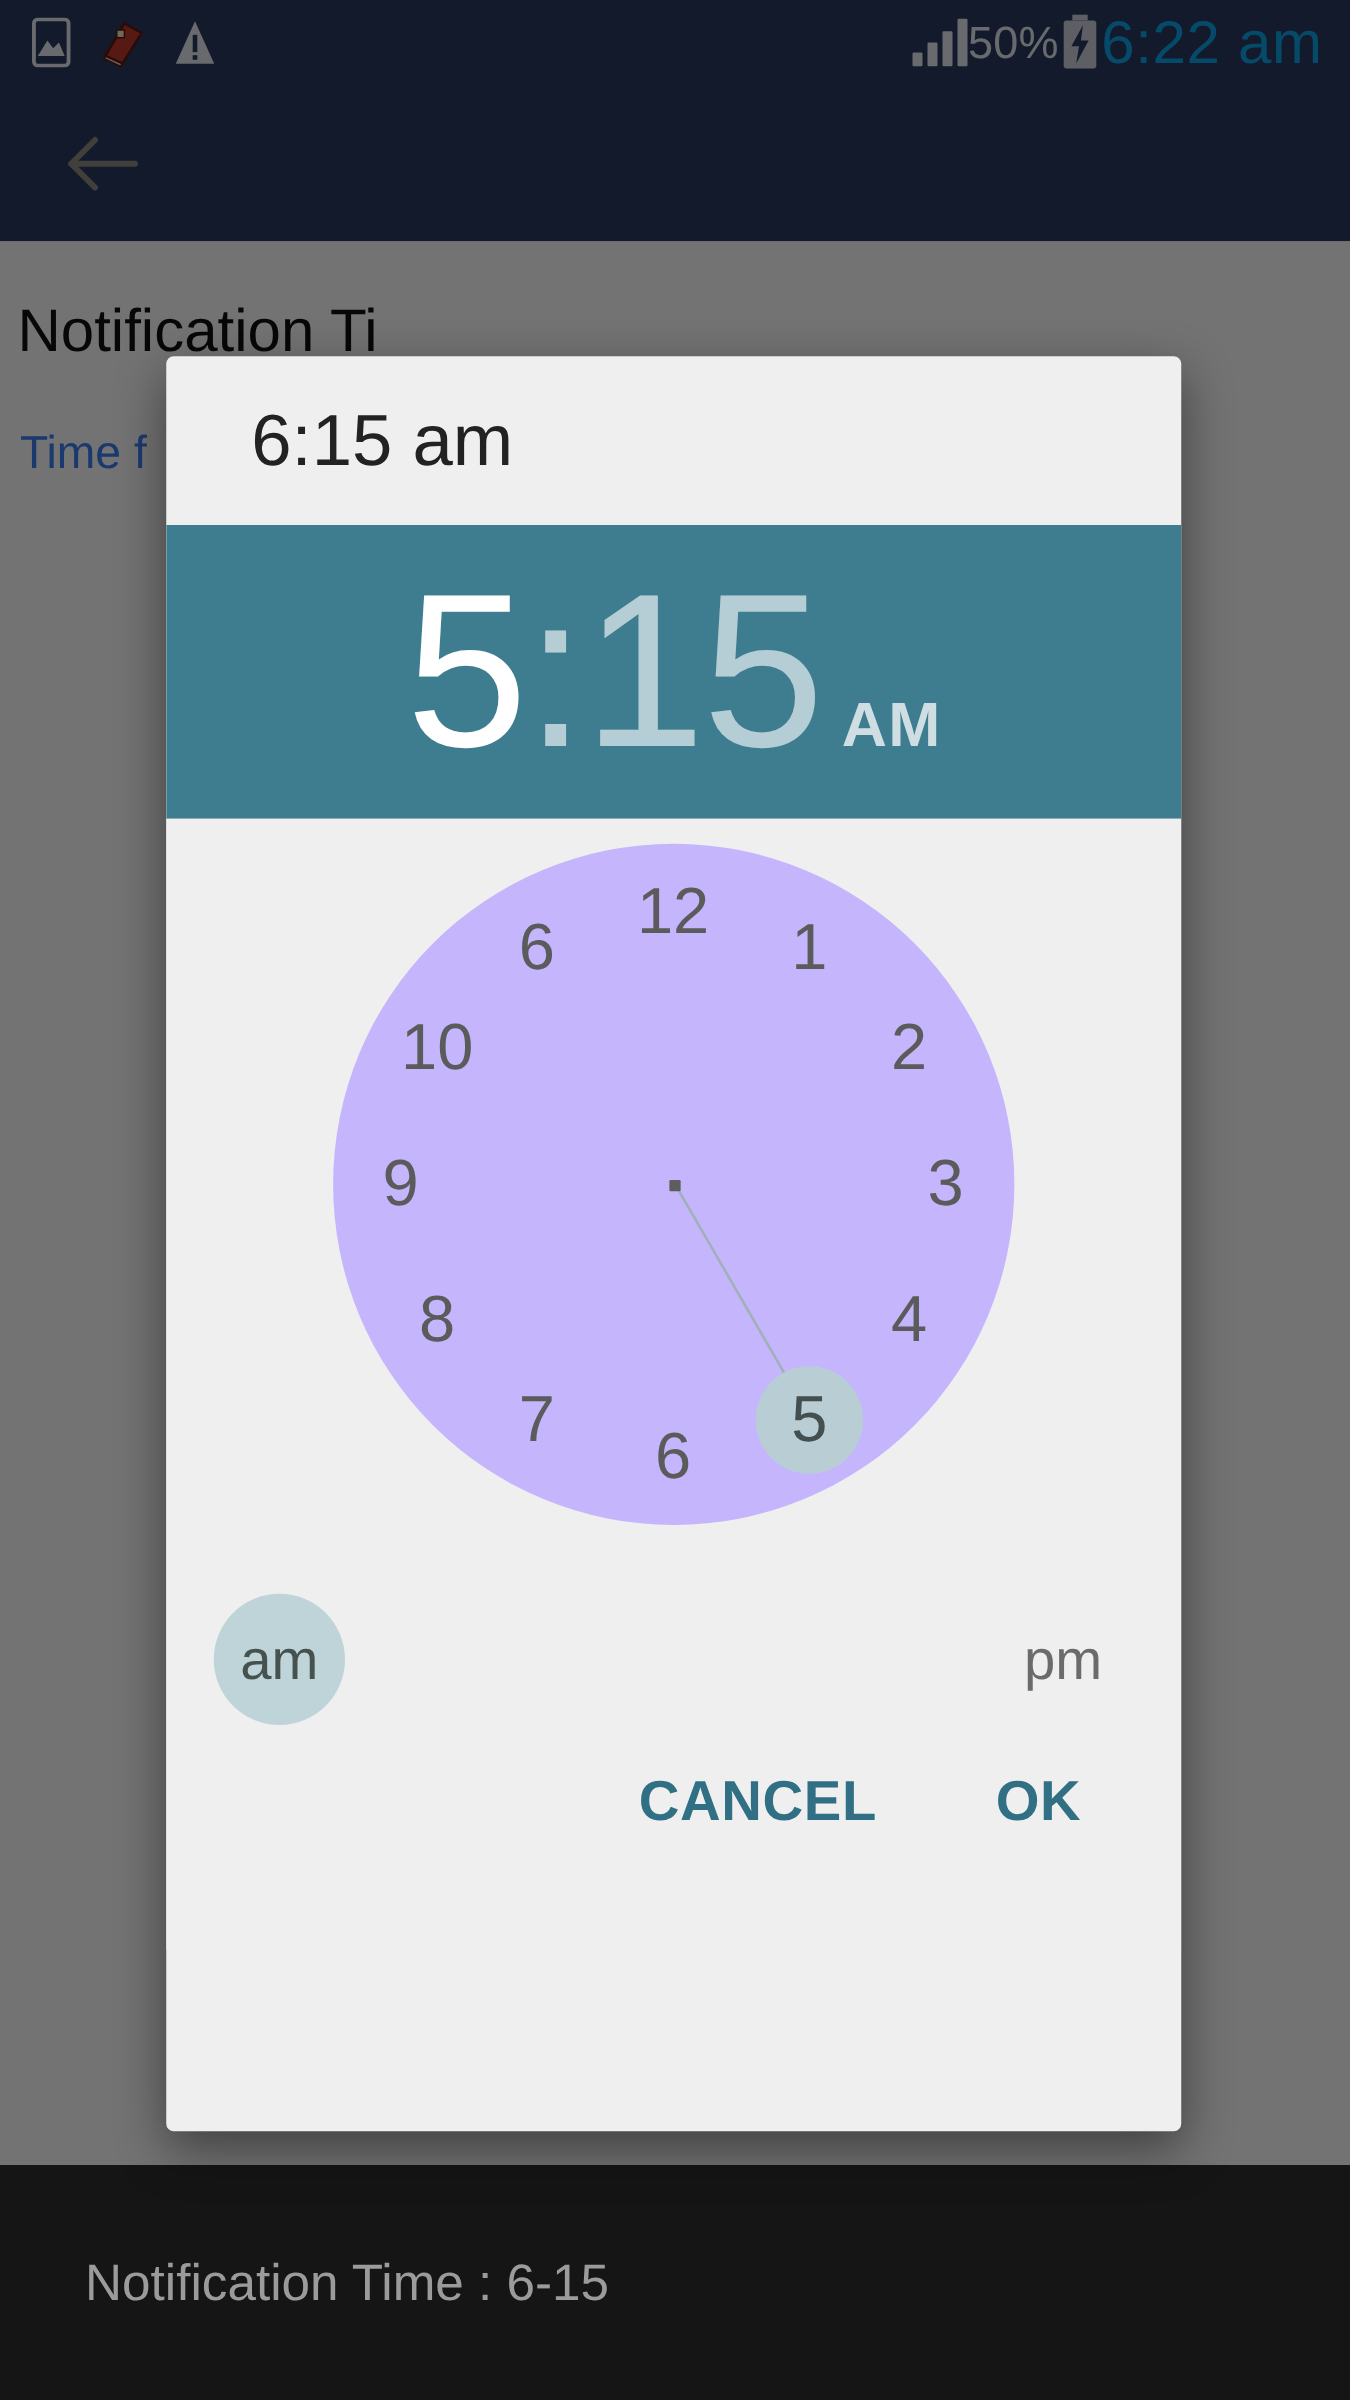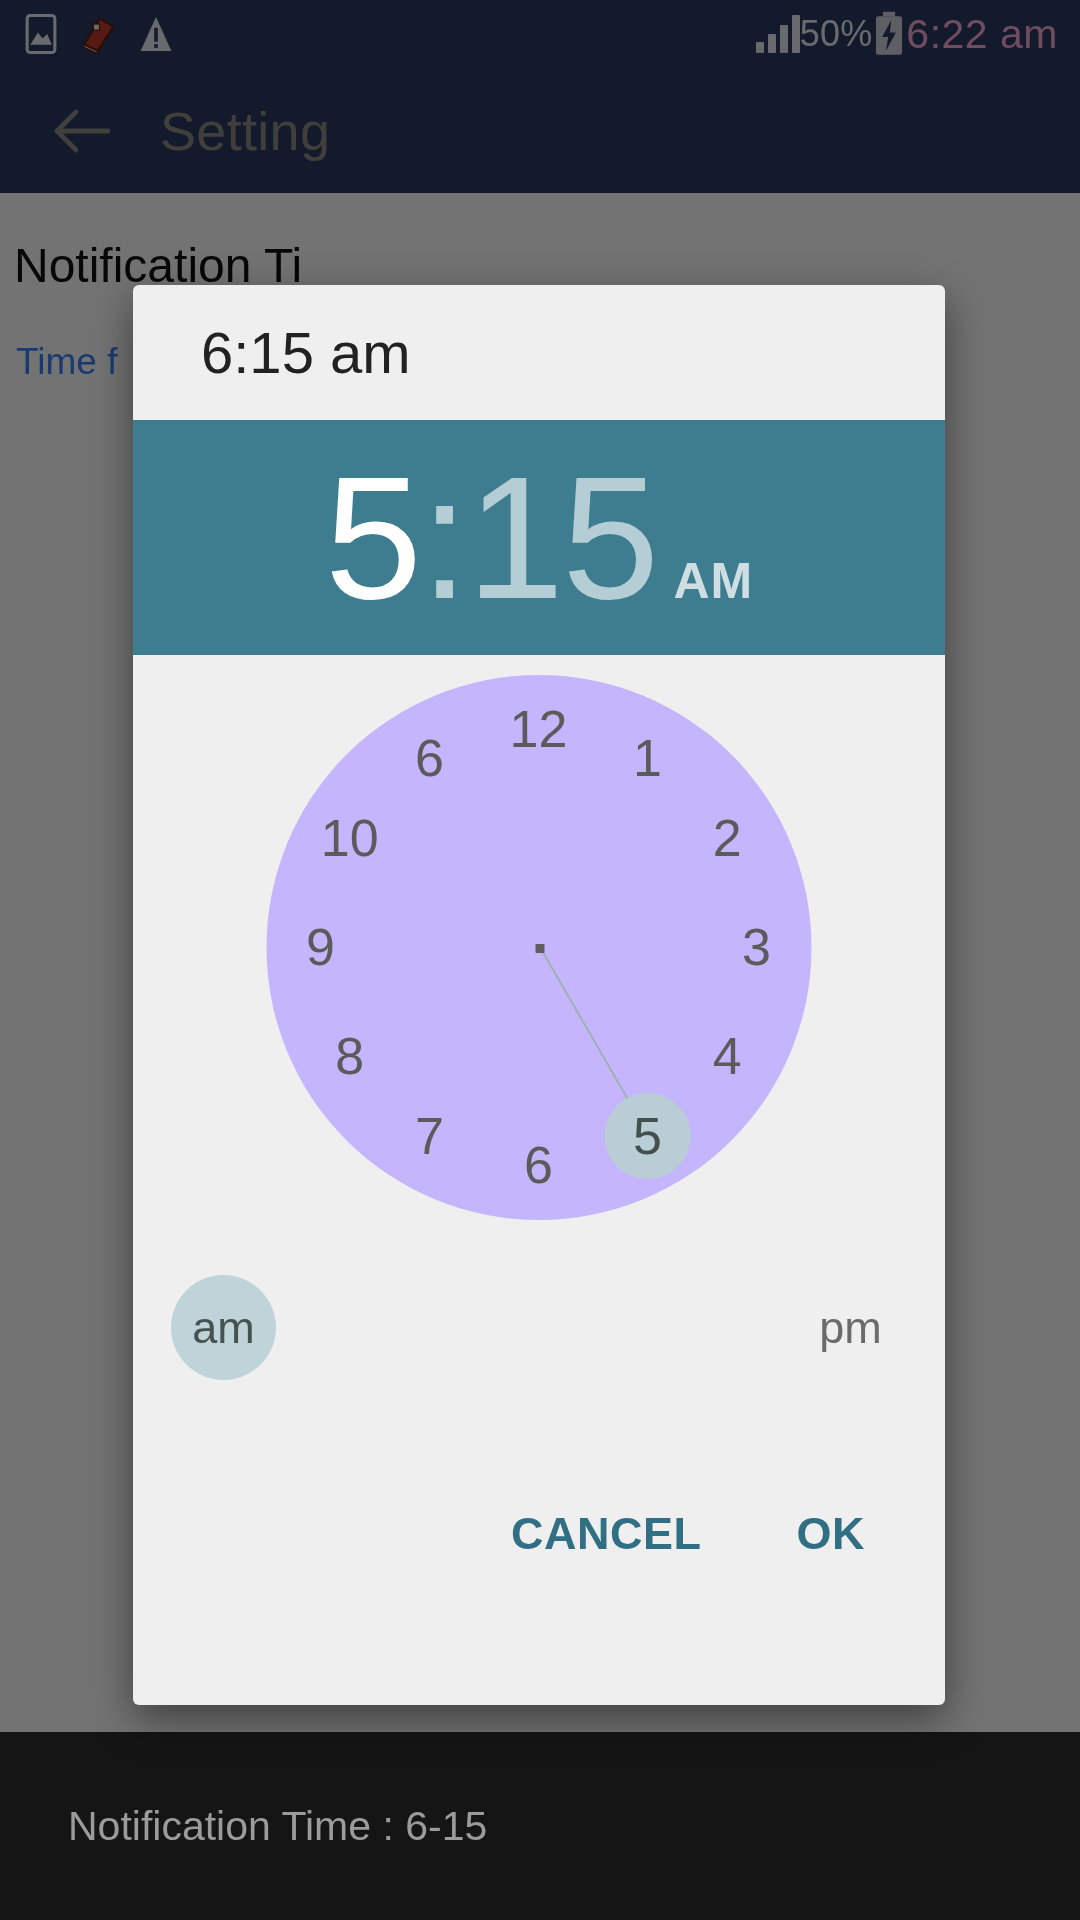--- a/index.html
+++ b/index.html
@@ -15,21 +15,21 @@
   #activity { position:absolute; inset:0; background:#ffffff; }
 
   .statusbar {
     position:absolute; left:0; top:0; width:1080px; height:68px;
     background:#2b3a63; display:flex; align-items:center;
     padding:0 22px;
   }
   .sb-left { display:flex; align-items:center; gap:18px; }
   .sb-right { margin-left:auto; display:flex; align-items:center; }
   .sb-text { color:#e9eaf2; font-size:36px; letter-spacing:0.2px; }
-  .sb-time { color:#f9a8d4; font-size:41px; letter-spacing:0.5px; }
+  .sb-time { color:#0ea5e9; font-size:48px; letter-spacing:0.5px; }
 
   .appbar {
     position:absolute; left:0; top:68px; width:1080px; height:125px;
     background:#2b3a63; display:flex; align-items:center; padding-left:52px;
   }
   .appbar-title { color:#8e8c84; font-size:54px; margin-left:48px; letter-spacing:0.3px; }
 
   .content { position:absolute; left:0; top:193px; width:1080px; bottom:0; background:#ffffff; }
   .pref-title { position:absolute; left:14px; top:45px; font-size:48px; color:#111111; white-space:nowrap; }
   .pref-sub   { position:absolute; left:16px; top:148px; font-size:37px; color:#3b82f6; white-space:nowrap; }
@@ -99,21 +99,21 @@
     position:absolute; width:105px; height:105px; border-radius:50%;
     display:flex; align-items:center; justify-content:center;
     font-size:45px; color:#6b6b6b;
   }
   .ampm-btn.on { background:#bed4d8; color:#46524f; }
   .ampm-am { left:38px; top:22px; }
   .ampm-pm { right:42px; top:22px; }
 
   .dlg-actions {
     position:absolute; left:0; bottom:0; width:100%; height:145px;
-    display:flex; align-items:flex-end; justify-content:flex-end;
+    display:flex; align-items:flex-start; justify-content:flex-end;
     padding-right:80px; gap:95px;
   }
   .dlg-actions button {
     background:none; border:none; cursor:pointer;
     color:#317084; font-size:45px; font-weight:bold; letter-spacing:0.5px;
     font-family:"Liberation Sans", sans-serif;
   }
 
   
   .ico { display:inline-block; line-height:0; }
@@ -169,21 +169,20 @@
       </div>
     </div>
 
     <div class="appbar">
       <span class="ico">
         <svg width="60" height="46" viewBox="0 0 30 23">
           <path d="M12 2 L2.5 11.5 L12 21" fill="none" stroke="#8e8c84" stroke-width="2.4" stroke-linecap="round" stroke-linejoin="round"></path>
           <path d="M2.5 11.5 L28 11.5" fill="none" stroke="#8e8c84" stroke-width="2.4" stroke-linecap="round"></path>
         </svg>
       </span>
-      <span class="appbar-title">Setting</span>
     </div>
 
     <div class="content">
       <div class="pref-title">Notification Ti</div>
       <div class="pref-sub">Time f</div>
     </div>
   </div>
 
   <div class="scrim"></div>
 

